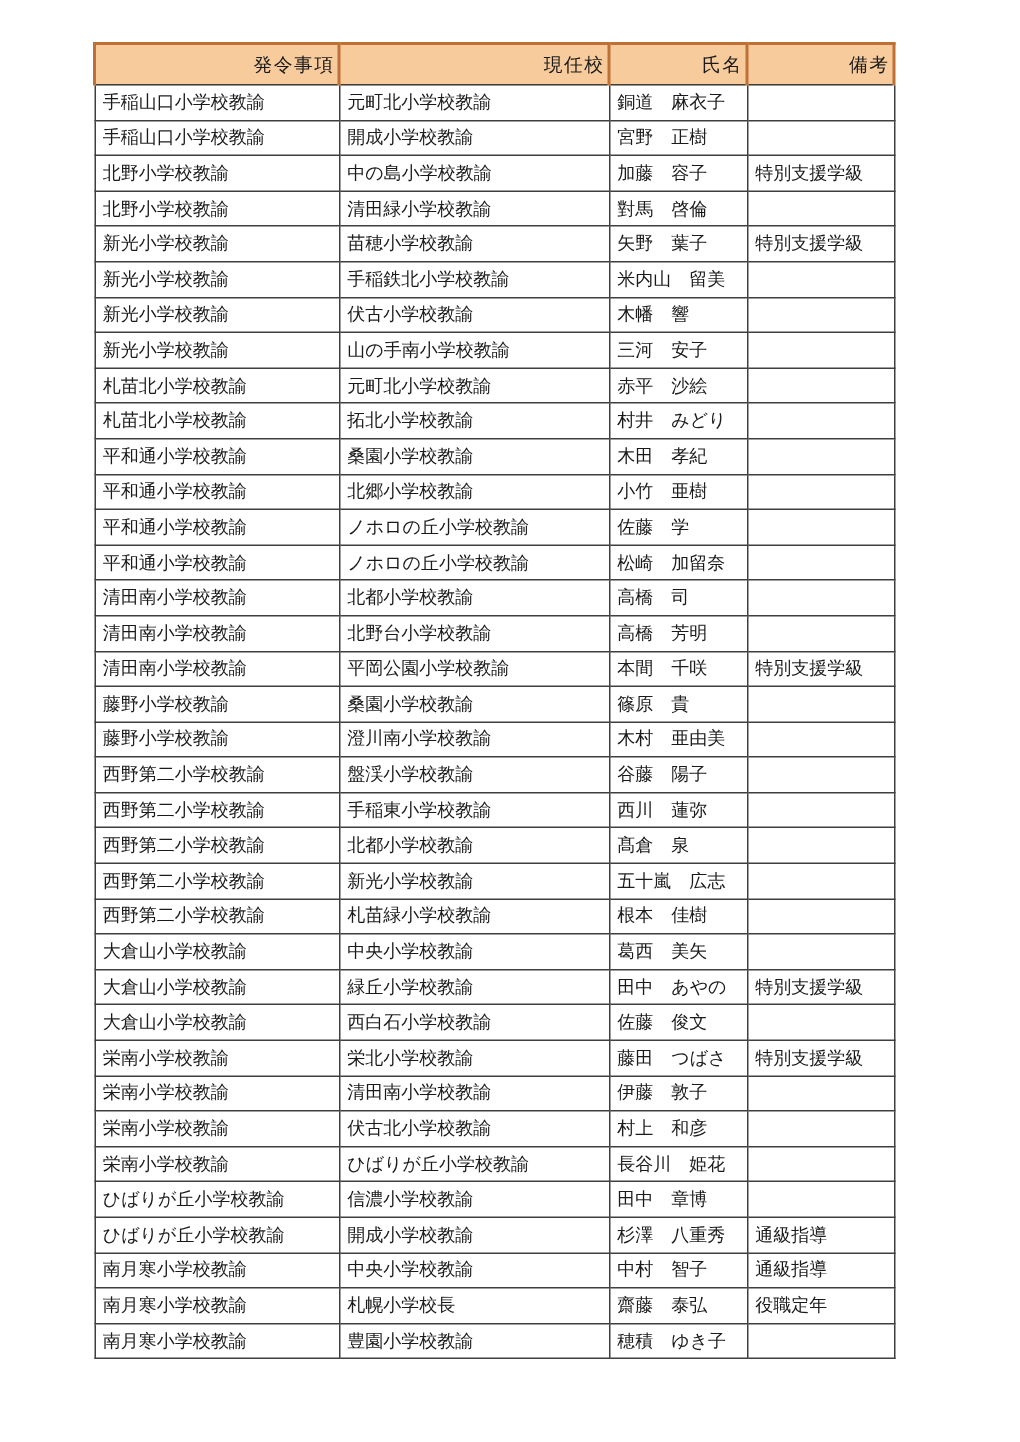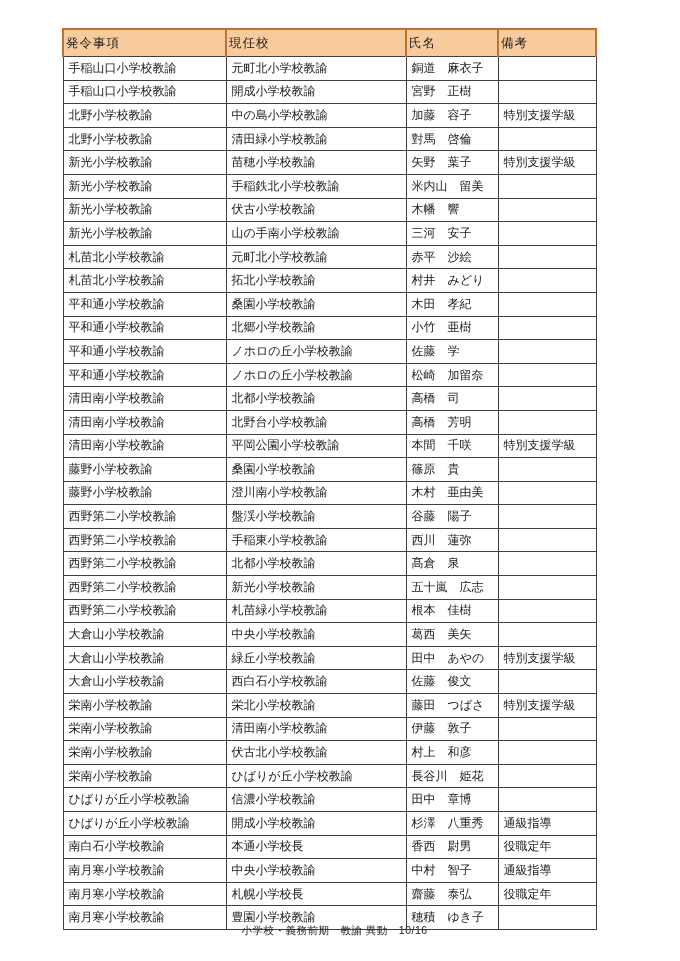--- a/index.html
+++ b/index.html
@@ -24,21 +24,21 @@
     border-collapse: collapse;
     table-layout: fixed;
   }
   table.transfer-table thead th {
     background: var(--header-bg, #f8cb9c);
     border: 2px solid var(--header-border, #bd7137);
     border-bottom: 1px solid var(--grid, #3f3f3f);
     height: 26px;
     font-size: 12.5px;
     font-weight: normal;
-    text-align: left;
+    text-align: right;
     padding: 0 2px;
     letter-spacing: 1px;
   }
   table.transfer-table tbody td {
     border: 1px solid var(--grid, #3f3f3f);
     height: 22.6px;
     font-size: 12px;
     padding: 0 5px;
     white-space: nowrap;
     overflow: hidden;
@@ -273,41 +273,34 @@
           <td>田中　章博</td>
           <td></td>
         </tr>
         <tr>
           <td>ひばりが丘小学校教諭</td>
           <td>開成小学校教諭</td>
           <td>杉澤　八重秀</td>
           <td>通級指導</td>
         </tr>
         <tr>
-          <td>南白石小学校教諭</td>
-          <td>本通小学校長</td>
-          <td>香西　尉男</td>
-          <td>役職定年</td>
-        </tr>
-        <tr>
           <td>南月寒小学校教諭</td>
           <td>中央小学校教諭</td>
           <td>中村　智子</td>
           <td>通級指導</td>
         </tr>
         <tr>
           <td>南月寒小学校教諭</td>
           <td>札幌小学校長</td>
           <td>齋藤　泰弘</td>
           <td>役職定年</td>
         </tr>
         <tr>
           <td>南月寒小学校教諭</td>
           <td>豊園小学校教諭</td>
           <td>穂積　ゆき子</td>
           <td></td>
         </tr>
       </tbody>
   </table>
 
-  <div class="page-footer">小学校・義務前期　教諭 異動　10/16</div>
 
 </div>
 
 </body></html>

